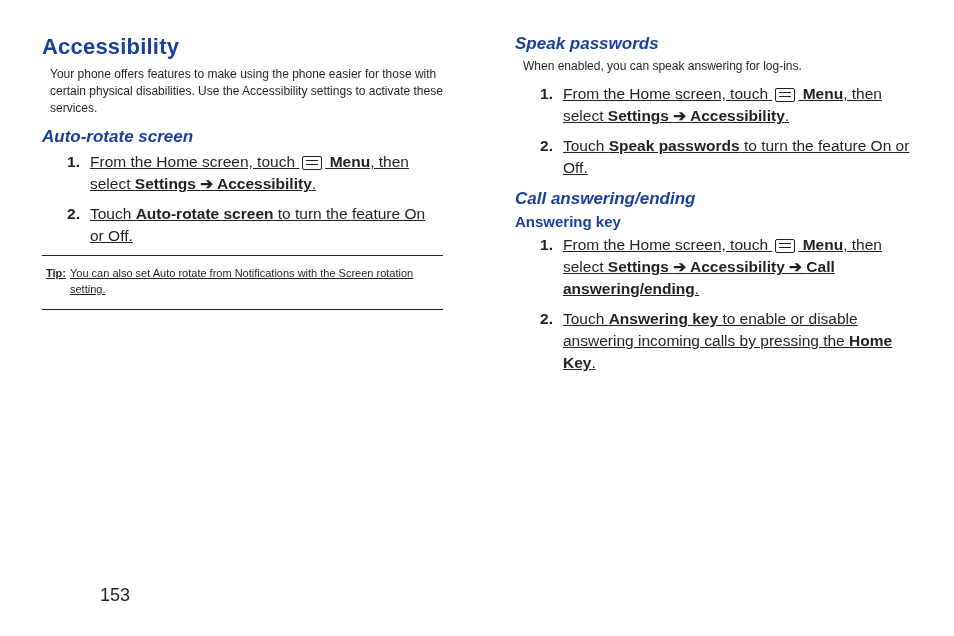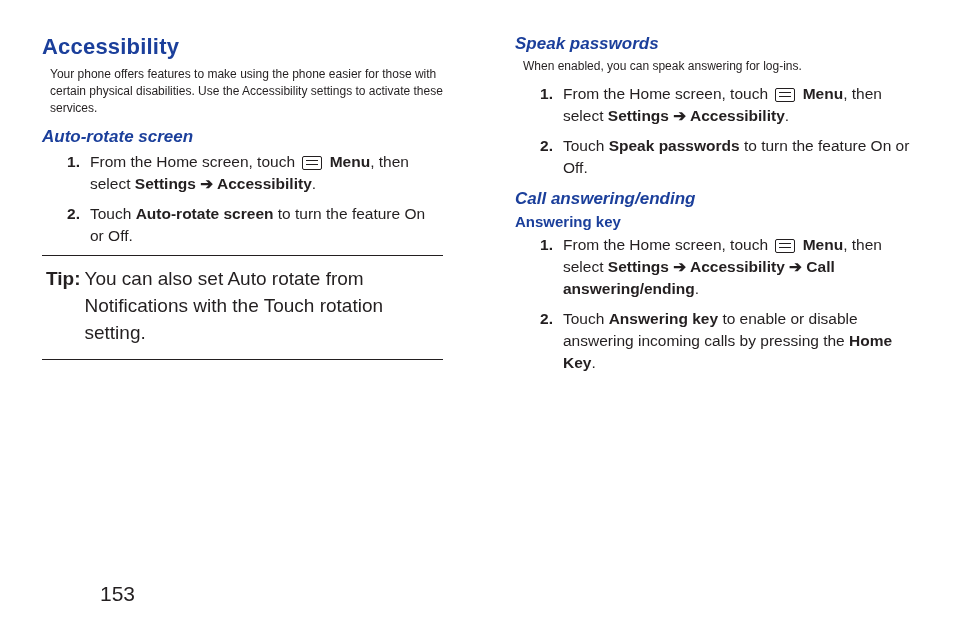--- a/index.html
+++ b/index.html
@@ -50,53 +50,53 @@
     font-size:15.5px;
     line-height:1.42;
     margin:4px 0 8px 0;
   }
   .li .num{
     width:30px;flex:0 0 30px;
     font-weight:800;
     text-align:right;
     padding-right:10px;
   }
-  .li .txt{flex:1;}
+  .li .txt{flex:1;text-decoration:underline;}
   .bold{font-weight:800;}
   .arrow{font-weight:800;}
   .tipbox{
     border-top:1.4px solid #231f20;
     border-bottom:1.4px solid #231f20;
     padding:10px 4px 12px 4px;
     margin-top:6px;
   }
   .tipbox .tipline{
     display:flex;
-    font-size:19px;line-height:1.42;
+    font-size:11px;line-height:1.42;text-decoration:underline;
   }
   .tipbox .tiplabel{font-weight:800;flex:0 0 auto;padding-right:4px;}
   .tipbox .tiptxt{flex:1;}
   .icon{display:inline-block;vertical-align:-3px;margin:0 3px;}
   .menu-icon{
     width:20px;height:14px;border:1.6px solid #231f20;border-radius:2px;
     position:relative;box-sizing:border-box;background:#fff;
   }
   .menu-icon::before,.menu-icon::after{
     content:"";position:absolute;left:3px;right:3px;height:1.4px;background:#231f20;
   }
   .menu-icon::before{top:3px;}
   .menu-icon::after{top:7px;box-shadow:none;}
   .menu-icon{display:inline-flex;}
   .pill{
     width:26px;height:9px;border-radius:5px;background:#3c3c3c;
     display:inline-block;vertical-align:1px;margin:0 3px;
   }
   .pagenum{
     position:absolute;left:100px;bottom:30px;
-    font-size:21px;font-weight:400;
+    font-size:18px;font-weight:400;
   }
 </style>
 </head>
 <body>
 
 <div class="page">
 
   <div class="col">
     <div class="h1">Accessibility</div>
     <p>Your phone offers features to make using the phone easier for those with certain physical disabilities. Use the Accessibility settings to activate these services.</p>
@@ -114,21 +114,21 @@
         <div class="num">2.</div>
         <div class="txt">
           <span>Touch </span><span class="bold">Auto-rotate screen</span><span> to turn the feature On or Off.</span>
         </div>
       </div>
     </div>
 
     <div class="tipbox">
       <div class="tipline">
         <div class="tiplabel">Tip: </div>
-        <div class="tiptxt">You can also set Auto rotate from Notifications with the Touch rotation setting.</div>
+        <div class="tiptxt">You can also set Auto rotate from Notifications with the Screen rotation setting.</div>
       </div>
     </div>
   </div>
 
   <div class="col">
     <div class="h2" style="margin-top:0">Speak passwords</div>
     <p>When enabled, you can speak answering for log-ins.</p>
 
     <div class="ol">
       <div class="li">

